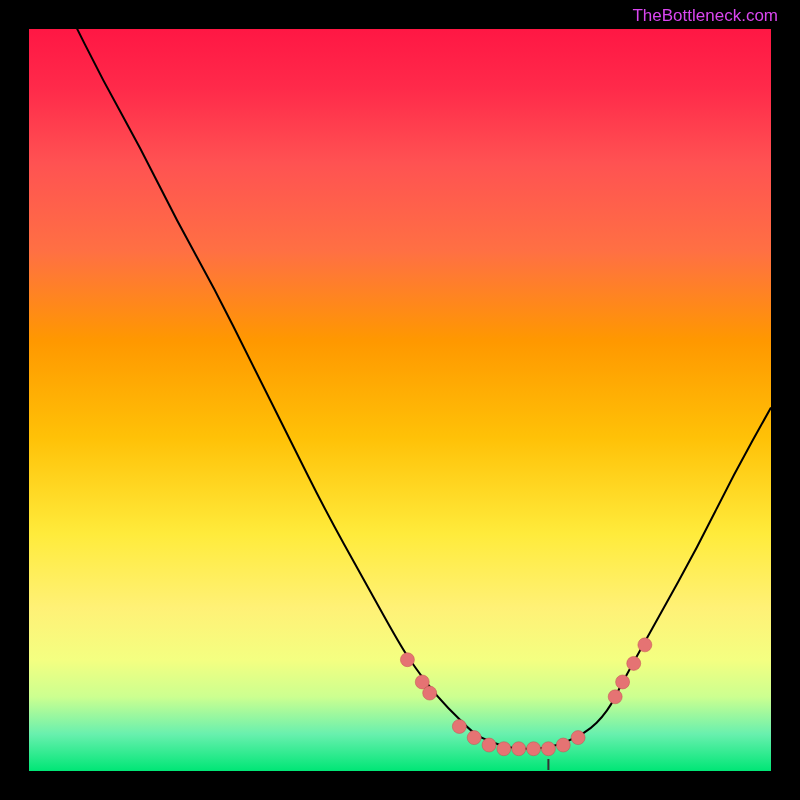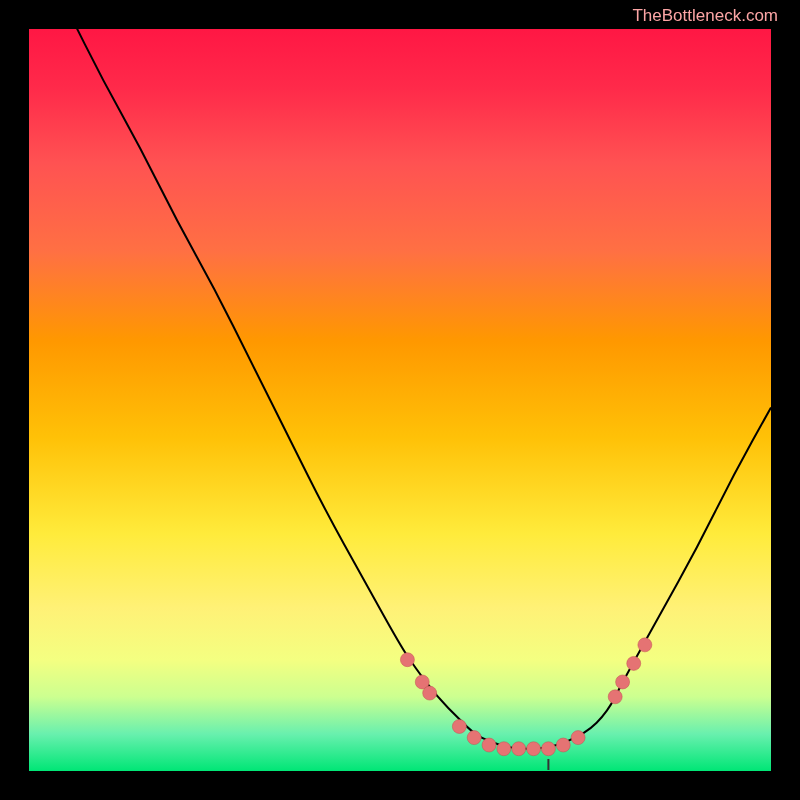--- a/index.html
+++ b/index.html
@@ -28,21 +28,21 @@
       #f4ff81 85%,
       #ccff90 90%,
       #69f0ae 95%,
       #00e676 100%);
   }
   .watermark {
     position: absolute;
     top: 6px;
     right: 22px;
     font: 17px Arial, sans-serif;
-    color: #fca5a5;
+    color: #d946ef;
   }
   svg.plot {
     position: absolute;
     left: 29px;
     top: 29px;
     width: 742px;
     height: 742px;
     overflow: visible;
   }
 </style>

